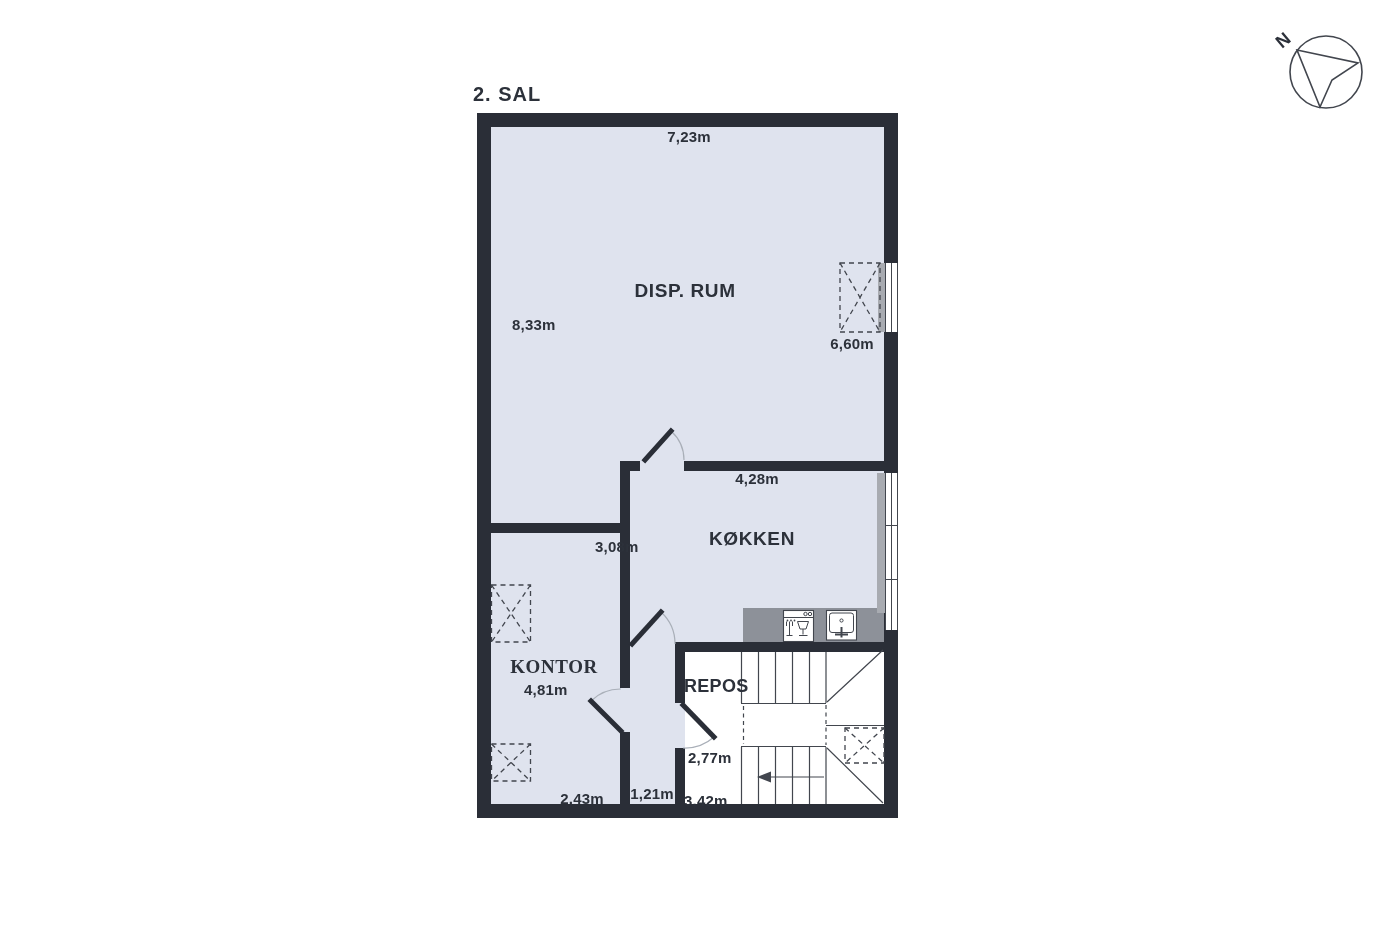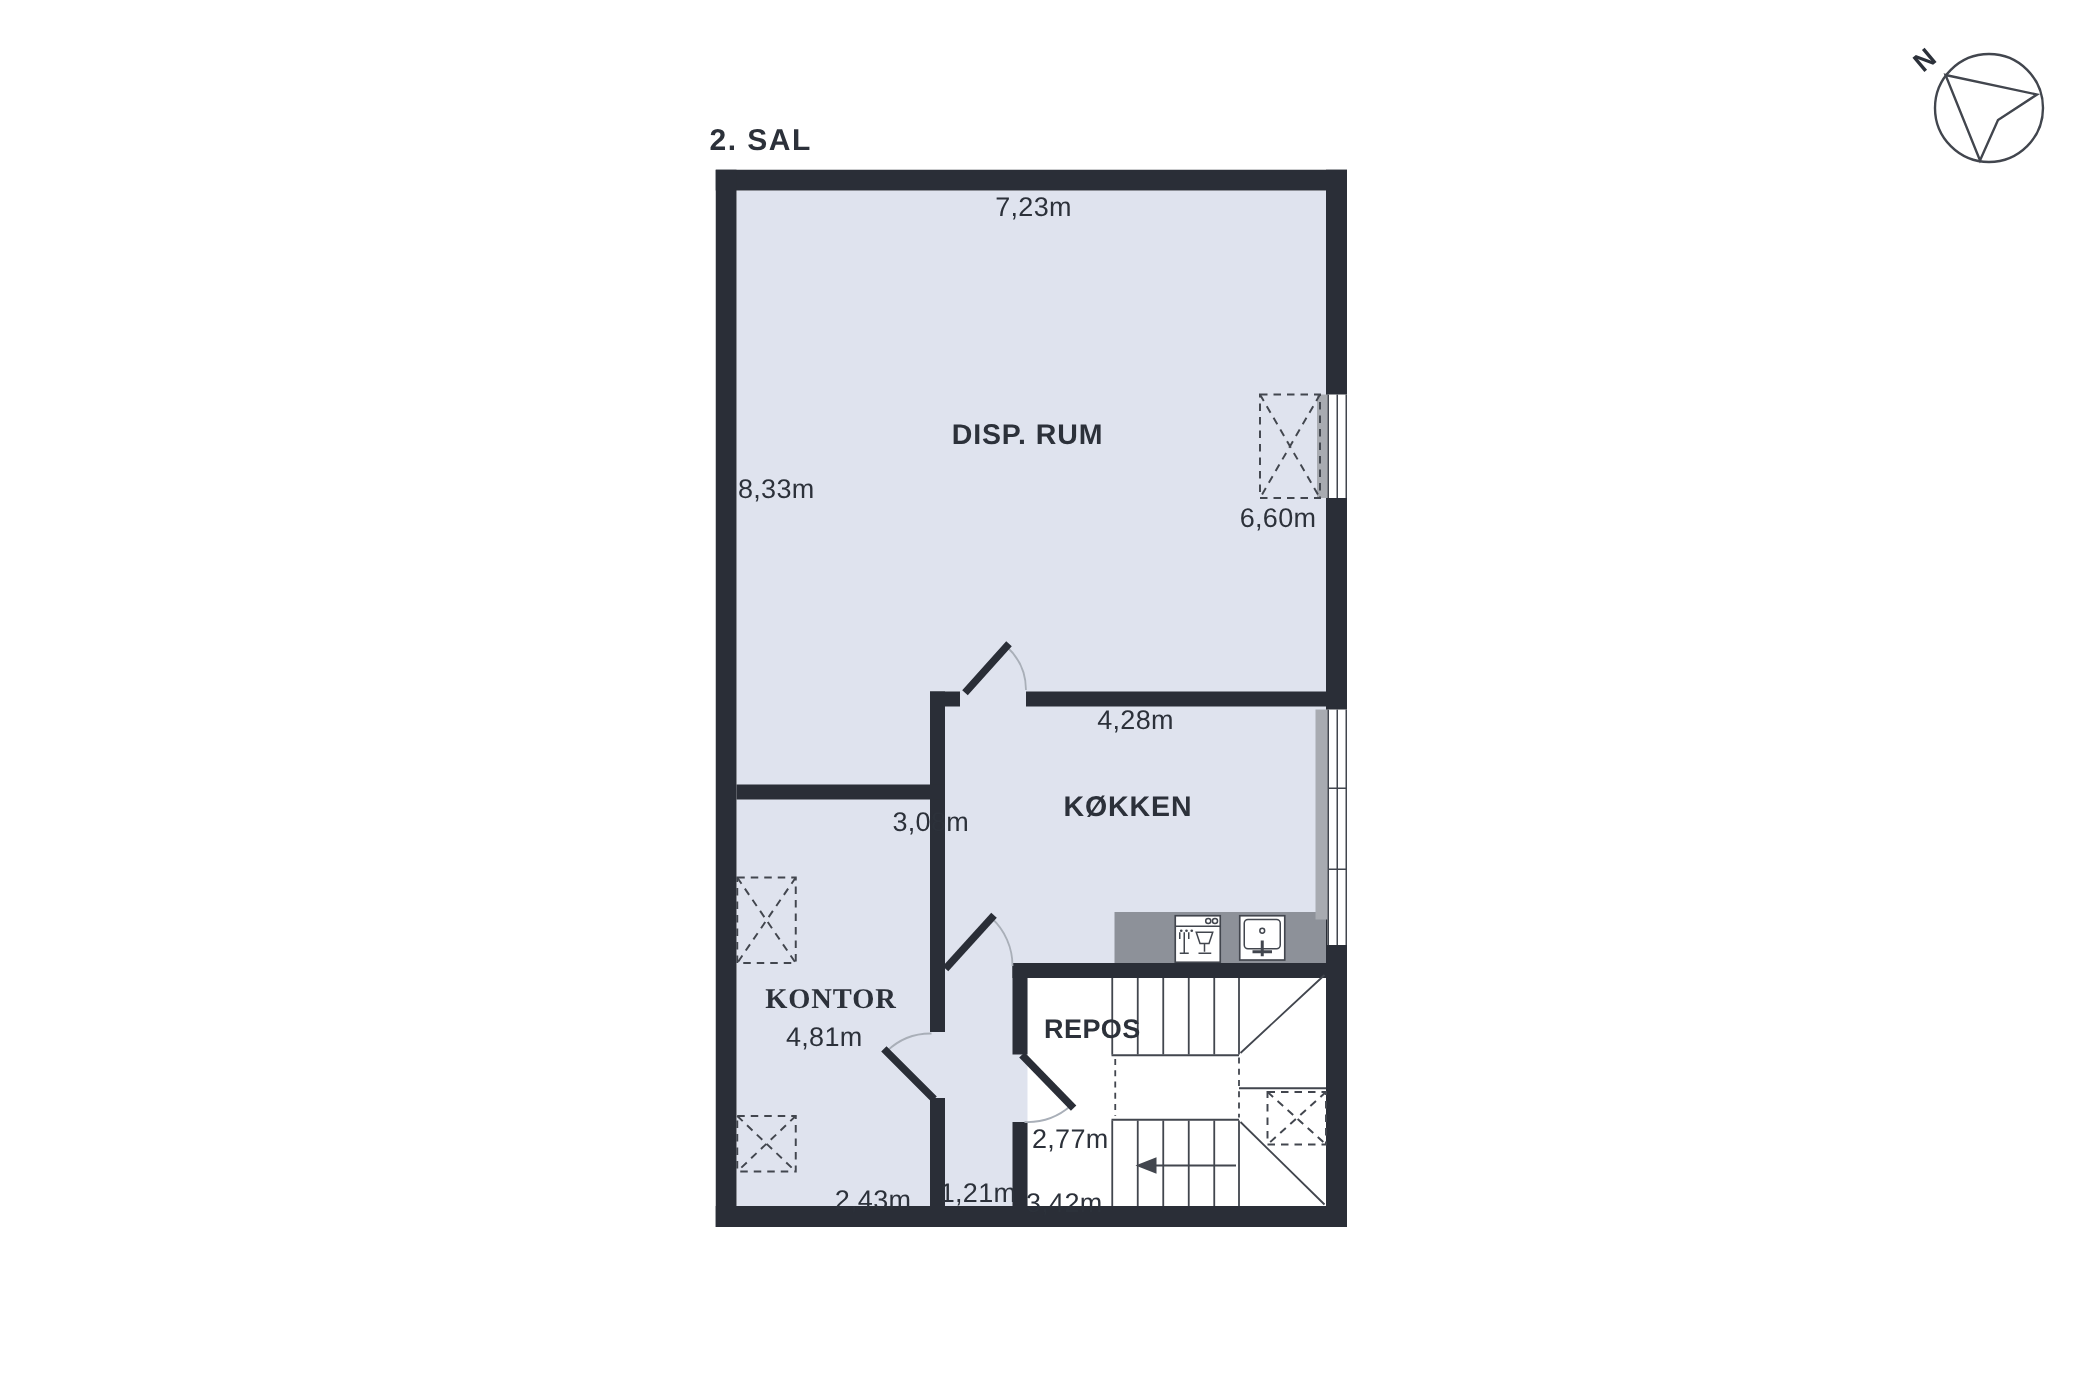--- a/index.html
+++ b/index.html
@@ -27,21 +27,21 @@
   .arc{stroke:var(--arc);stroke-width:1.2;fill:none;}
   .appl{fill:#ffffff;stroke:var(--line);stroke-width:1.1;}
   .aline{stroke:var(--line);stroke-width:1;fill:none;}
   .aline2{stroke:var(--line);stroke-width:2;fill:none;}
   .adot{fill:var(--line);stroke:none;}
   .cline{stroke:var(--line);stroke-width:1.6;fill:none;}
 
   .plan-title{font-size:20px;font-weight:600;letter-spacing:1px;color:var(--text);white-space:nowrap;text-align:center;}
   .room-lbl{font-size:19px;font-weight:600;letter-spacing:.6px;color:var(--text);white-space:nowrap;}
   .room-lbl-sm{font-size:18px;font-weight:600;letter-spacing:.3px;color:var(--text);white-space:nowrap;}
-  .dim{font-size:18px;font-weight:400;letter-spacing:.2px;color:var(--text);white-space:nowrap;}
+  .dim{font-size:15px;font-weight:700;letter-spacing:.2px;color:var(--text);white-space:nowrap;}
   .ctr{transform:translateX(-50%);}
   .compass-n{font-size:18px;font-weight:700;color:var(--text);transform:rotate(-40deg);}
   .disclaimer{font-size:21px;color:var(--footer);white-space:nowrap;}
 </style>
 </head>
 <body>
 
 <div class="canvas">
 
   <div class="abs plan-title" style="left:473px;top:83px;">2. SAL</div>
@@ -140,35 +140,35 @@
     <g>
       <rect class="appl" x="826.5" y="610.5" width="30" height="29.5"></rect>
       <rect class="aline" x="829.5" y="613" width="24" height="19.5" rx="2.5"></rect>
       <circle class="aline" cx="841.5" cy="620.5" r="1.6"></circle>
       <path class="aline2" d="M841.5,627 V637.5"></path>
       <path class="aline2" d="M835,634.5 H848"></path>
     </g>
   </svg>
 
   <div class="abs dim ctr" style="left:689px;top:128px;">7,23m</div>
-  <div class="abs dim" style="left:492px;top:316px;">8,33m</div>
+  <div class="abs dim" style="left:512px;top:316px;">8,33m</div>
   <div class="abs room-lbl ctr" style="left:685px;top:280px;">DISP. RUM</div>
   <div class="abs dim ctr" style="left:852px;top:335px;">6,60m</div>
 
   <div class="abs dim ctr" style="left:757px;top:470px;">4,28m</div>
   <div class="abs room-lbl ctr" style="left:752px;top:528px;">KØKKEN</div>
   <div class="abs dim" style="left:595px;top:538px;text-align:right;">3,08m</div>
 
   <div class="abs room-lbl ctr" style="left:554px;top:656px;font-family:Liberation Serif, serif;">KONTOR</div>
   <div class="abs dim" style="left:492px;top:681px;padding-left:32px;">4,81m</div>
   <div class="abs dim ctr" style="left:582px;top:790px;">2,43m</div>
 
   <div class="abs dim ctr" style="left:652px;top:785px;">1,21m</div>
 
-  <div class="abs room-lbl-sm" style="left:684px;top:676px;margin-left:12px;">REPOS</div>
+  <div class="abs room-lbl-sm" style="left:684px;top:676px;">REPOS</div>
   <div class="abs dim" style="left:688px;top:749px;">2,77m</div>
   <div class="abs dim" style="left:684px;top:792px;text-align:right;">3,42m</div>
 
   <svg style="left:1270px;top:25px;width:100px;height:90px;" viewBox="1270 25 100 90">
     <circle class="cline" cx="1326" cy="72" r="36"></circle>
     <path class="cline" d="M1297,50 L1358,63 L1332,80 L1320,107 Z"></path>
   </svg>
   <div class="abs compass-n" style="left:1277px;top:30px;">N</div>
 
 </div>

